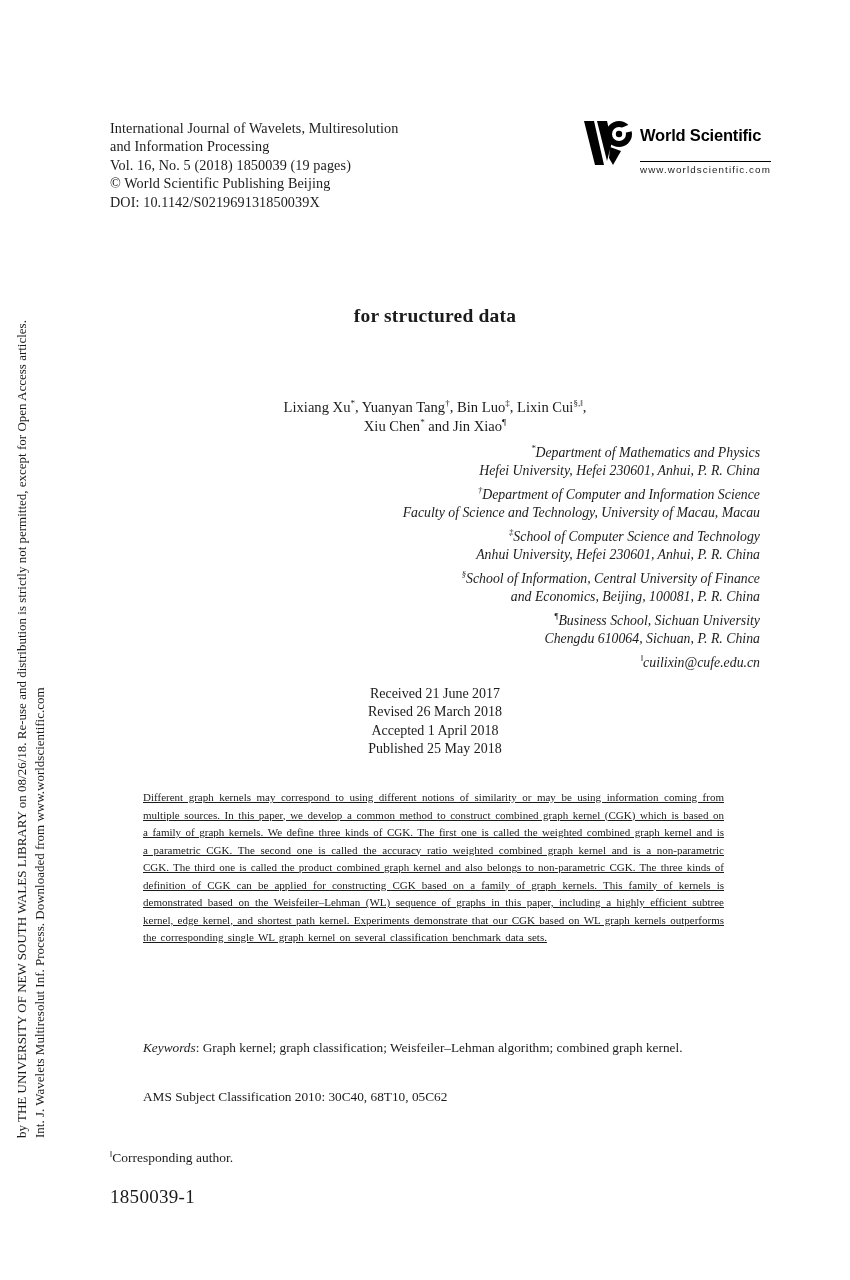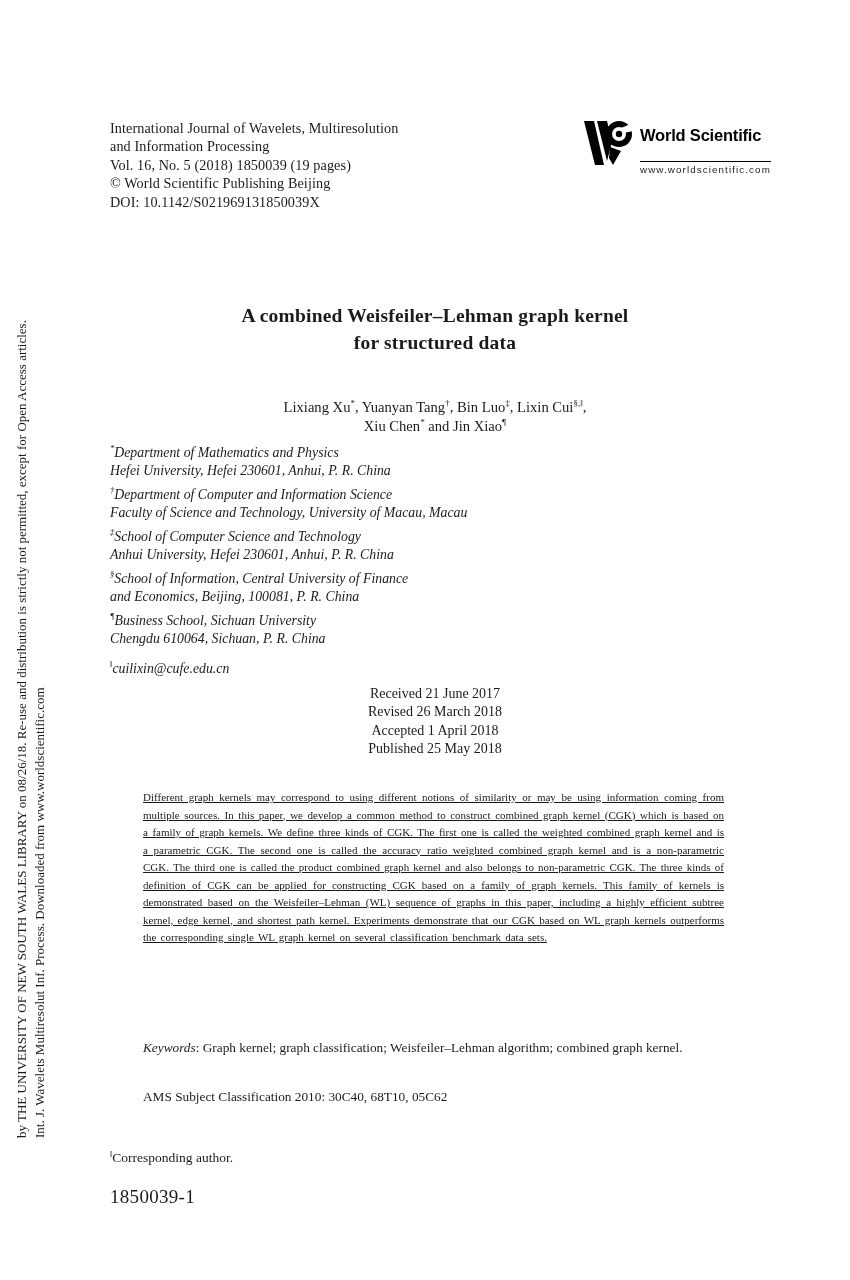--- a/index.html
+++ b/index.html
@@ -86,27 +86,27 @@
     font-size: 14.6px;
     line-height: 19px;
   }
   sup.marker { font-size: 62%; vertical-align: super; line-height: 0; }
 
   .affiliations {
     position: absolute;
     left: 110px;
     top: 444px;
     width: 650px;
-    text-align: left;
+    text-align: right;
     font-style: italic;
     font-size: 13.8px;
     line-height: 18.2px;
   }
   .aff-block { margin-bottom: 5.5px; }
-  .email-line { margin-top: 12px; }
+  .email-line { margin-top: 6px; }
 
   .dates {
     position: absolute;
     left: 110px;
     top: 685px;
     width: 650px;
     text-align: center;
     font-size: 14px;
     line-height: 18.3px;
   }
@@ -186,21 +186,20 @@
       <circle cx="36" cy="14" r="3.2" fill="#000"></circle>
       <polygon points="38,8 50,3 50,11 41,13" fill="#fff"></polygon>
     </svg>
     <div class="logo-text">
       <div class="logo-name">World Scientific</div>
       <div class="logo-url">www.worldscientific.com</div>
     </div>
   </div>
 
   <div class="paper-title">
-    <div>A combined Weisfeiler–Lehman graph kernel</div>
     <div>for structured data</div>
   </div>
 
   <div class="authors">
     <div><span>Lixiang Xu</span><sup class="marker">*</sup><span>, </span><span>Yuanyan Tang</span><sup class="marker">†</sup><span>, </span><span>Bin Luo</span><sup class="marker">‡</sup><span>, </span><span>Lixin Cui</span><sup class="marker">§,‖</sup><span>,</span></div>
     <div><span>Xiu Chen</span><sup class="marker">*</sup><span> and </span><span>Jin Xiao</span><sup class="marker">¶</sup></div>
   </div>
 
   <div class="affiliations">
     <div class="aff-block">

